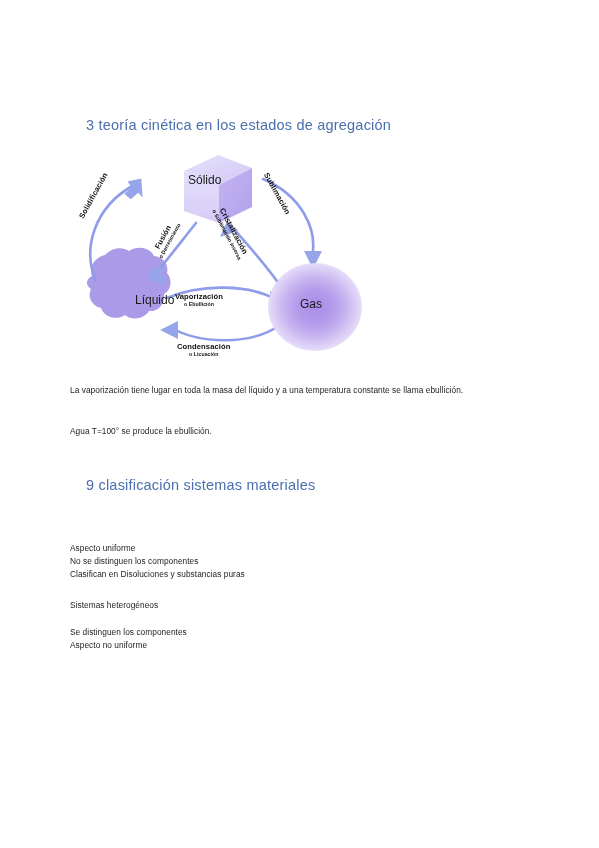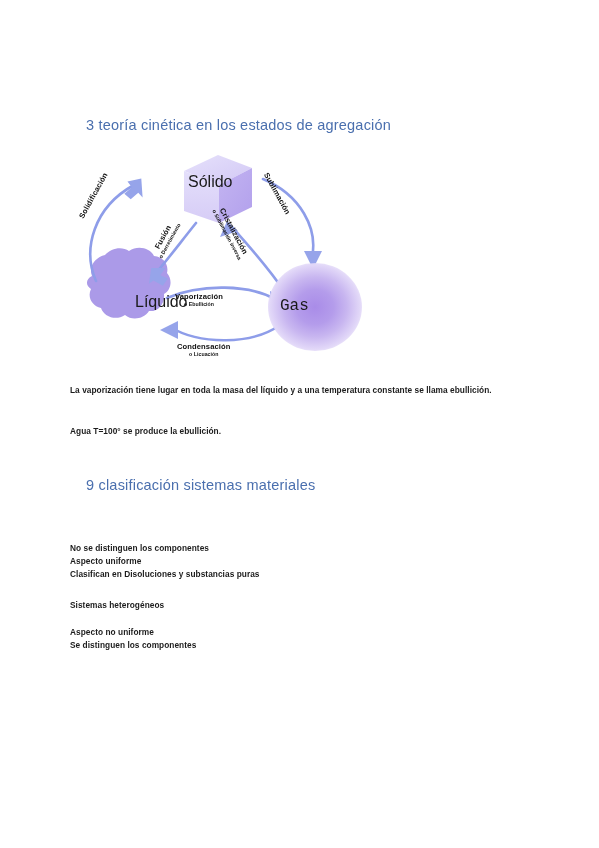--- a/index.html
+++ b/index.html
@@ -34,21 +34,21 @@
     font-weight: 400;
     color: #4a6fae;
     letter-spacing: 0.2px;
     margin: 16px;
     padding: 0;
     line-height: 1.3;
   }
 
   .para {
     font-size: 8.3px;
-    font-weight: bold;
+    font-weight: normal;
     line-height: 1.55;
     color: #1c1c1c;
     margin: 0;
     letter-spacing: 0.05px;
   }
   .spacer-14 { height: 14px; }
   .spacer-18 { height: 18px; }
   .spacer-22 { height: 22px; }
 
   
@@ -60,28 +60,28 @@
   }
   .diagram svg {
     position: absolute;
     left: 0;
     top: 0;
   }
 
   .state-label {
     position: absolute;
     font-family: "Liberation Sans", sans-serif;
-    font-size: 16px;
+    font-size: 12px;
     color: #1a1a1a;
     white-space: nowrap;
     pointer-events: none;
   }
   .label-solido { left: 116px; top: 22px; }
   .label-liquido { left: 24px; top: 142px; padding-left: 39px; }
-  .label-gas { left: 208px; top: 146px; font-family: Liberation Mono, monospace; }
+  .label-gas { left: 228px; top: 146px; }
 
   
   .gas-cloud {
     position: absolute;
     left: 196px;
     top: 112px;
     width: 94px;
     height: 88px;
     border-radius: 50%;
     background: radial-gradient(ellipse at 50% 50%,
@@ -264,27 +264,27 @@
 
     <div class="spacer-22"></div>
 
     <h2 class="heading">9 clasificación sistemas materiales</h2>
 
     <div class="spacer-14"></div>
 
 
     <div class="spacer-18"></div>
 
+    <p class="para">Aspecto uniforme</p>
     <p class="para">No se distinguen los componentes</p>
-    <p class="para">Aspecto uniforme</p>
     <p class="para">Clasifican en Disoluciones y substancias puras</p>
 
     <div class="spacer-18"></div>
 
     <p class="para">Sistemas heterogéneos</p>
 
     <div class="spacer-14"></div>
 
+    <p class="para">Se distinguen los componentes</p>
     <p class="para">Aspecto no uniforme</p>
-    <p class="para">Se distinguen los componentes</p>
 
   </div>
 </div>
 
 </body></html>

